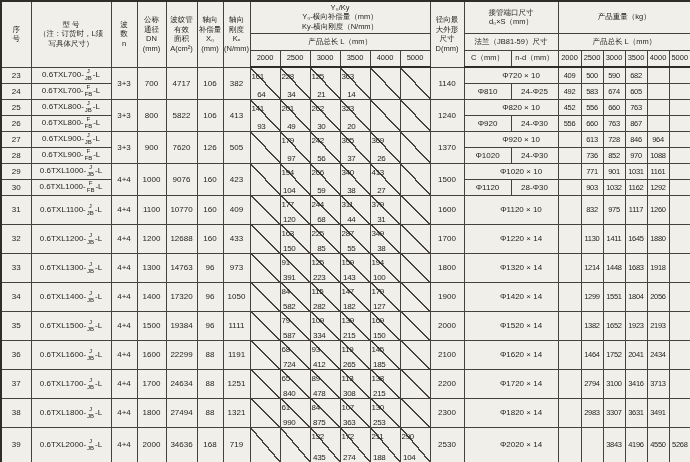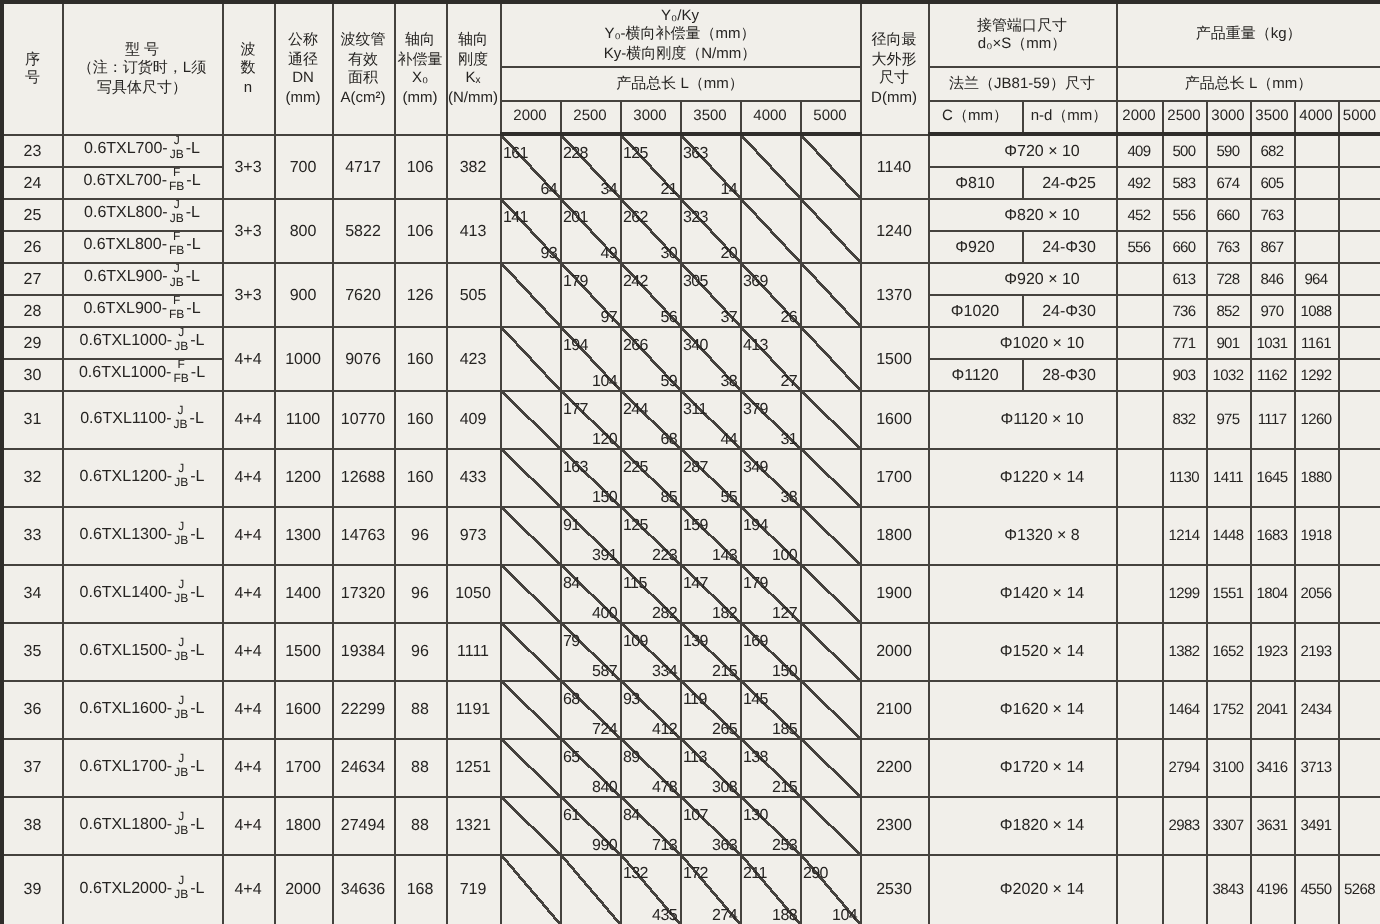--- a/index.html
+++ b/index.html
@@ -22,21 +22,21 @@
   td.model{font-size:8px;white-space:nowrap;}
   .frac{display:inline-flex;flex-direction:column;justify-content:center;
         vertical-align:middle;font-size:6px;line-height:1.1;margin:0 1px;}
   td.pipe{font-size:8px;padding-left:20px;}
   td.diag{position:relative;}
   .dline{position:absolute;left:0;top:0;right:0;bottom:0;display:block;
      background:linear-gradient(to top right,
        transparent calc(50% - 0.7px), #45423e calc(50% - 0.7px),
        #45423e calc(50% + 0.7px), transparent calc(50% + 0.7px));}
   .dt{position:absolute;top:4px;left:1px;font-size:8px;letter-spacing:-0.3px;}
-  .db{position:absolute;bottom:0px;right:1px;font-size:8px;letter-spacing:-0.3px;}
+  .db{position:absolute;bottom:0px;right:14px;font-size:8px;letter-spacing:-0.3px;}
 </style>
 </head>
 <body>
 
 <div id="sheet">
 <table>
   <colgroup>
     <col style="width:30px">
         <col style="width:80px">
         <col style="width:26px">
@@ -487,21 +487,21 @@
           </td>
           <td class="diag">
             <span class="dline"></span>
             <span class="dt">194</span>
             <span class="db">100</span>
           </td>
           <td class="diag">
             <span class="dline"></span>
           </td>
           <td class="num">1800</td>
-          <td colspan="2" class="pipe">Φ1320 × 8</td>
+          <td colspan="2" class="pipe">Φ1320 × 14</td>
           <td class="num wt"></td>
           <td class="num wt">1214</td>
           <td class="num wt">1448</td>
           <td class="num wt">1683</td>
           <td class="num wt">1918</td>
           <td class="num wt"></td>
         </tr>
         <tr class="single gs">
           <td class="num">34</td>
           <td class="model"><span class="">0.6TXL1400-</span><span class="frac">
@@ -512,21 +512,21 @@
           <td class="num">1400</td>
           <td class="num">17320</td>
           <td class="num">96</td>
           <td class="num">1050</td>
           <td class="diag">
             <span class="dline"></span>
           </td>
           <td class="diag">
             <span class="dline"></span>
             <span class="dt">84</span>
-            <span class="db">400</span>
+            <span class="db">582</span>
           </td>
           <td class="diag">
             <span class="dline"></span>
             <span class="dt">115</span>
             <span class="db">282</span>
           </td>
           <td class="diag">
             <span class="dline"></span>
             <span class="dt">147</span>
             <span class="db">182</span>
@@ -701,21 +701,21 @@
             <span class="dline"></span>
           </td>
           <td class="diag">
             <span class="dline"></span>
             <span class="dt">61</span>
             <span class="db">990</span>
           </td>
           <td class="diag">
             <span class="dline"></span>
             <span class="dt">84</span>
-            <span class="db">713</span>
+            <span class="db">875</span>
           </td>
           <td class="diag">
             <span class="dline"></span>
             <span class="dt">107</span>
             <span class="db">363</span>
           </td>
           <td class="diag">
             <span class="dline"></span>
             <span class="dt">130</span>
             <span class="db">253</span>

